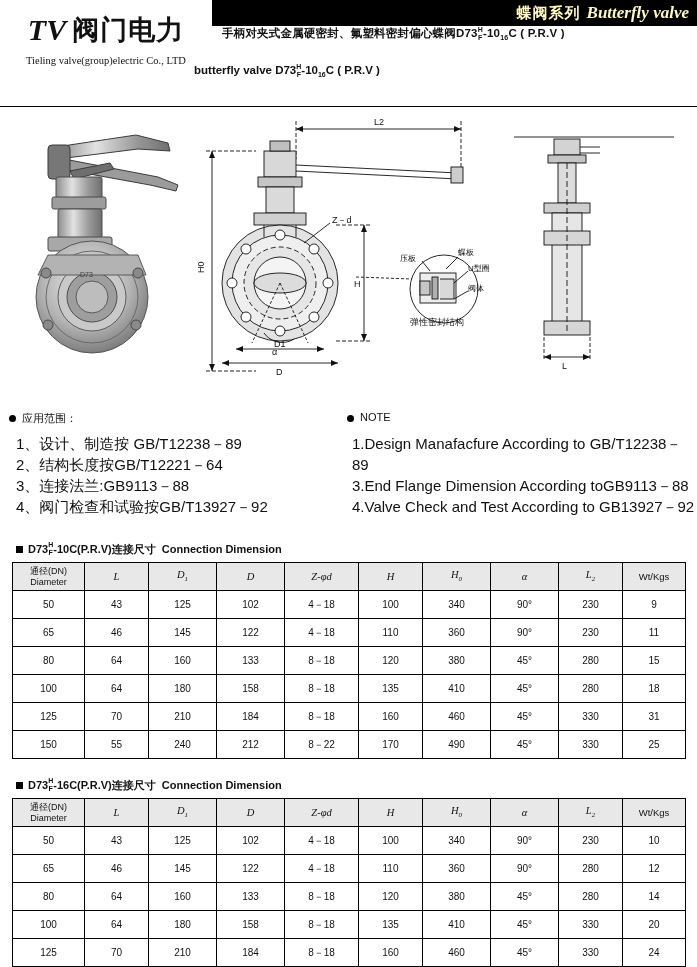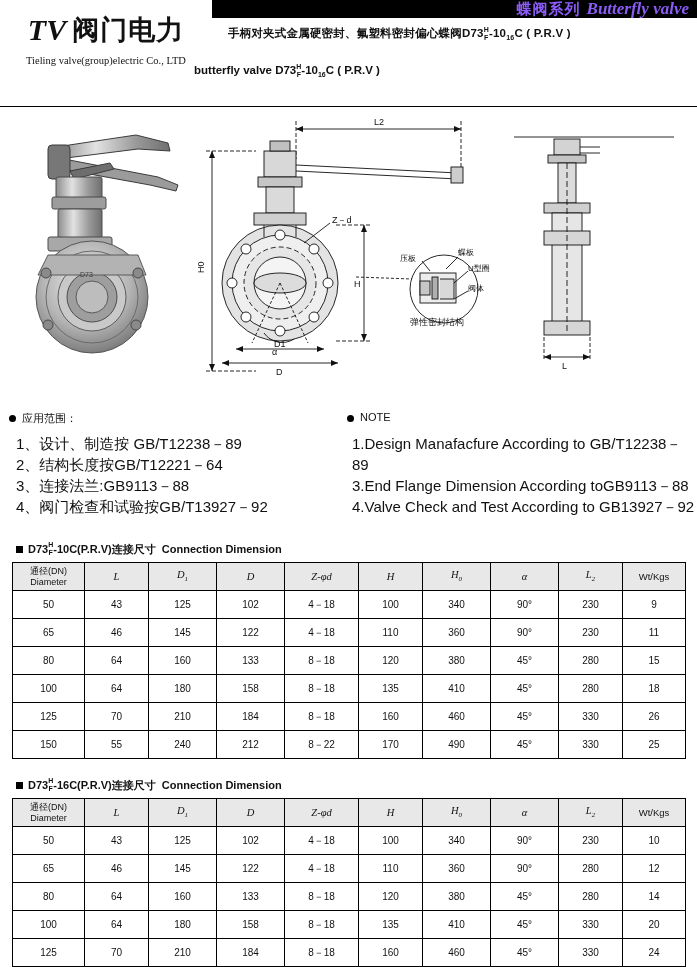--- a/index.html
+++ b/index.html
@@ -20,23 +20,23 @@
   .header {
     position: relative;
     height: 106px;
     border-bottom: 1px solid #000;
   }
   .header-title-bar {
     position: absolute;
     left: 212px;
     top: 0;
     right: 0;
-    height: 18px;
+    height: 26px;
     background: #000;
-    color: #8b5cf6;
+    color: #fef9c3;
     display: flex;
     align-items: center;
     justify-content: flex-end;
     padding-right: 8px;
     box-sizing: border-box;
   }
   .header-title-cn {
     font-size: 15px;
     font-weight: bold;
     letter-spacing: 1px;
@@ -82,21 +82,20 @@
     font-family: "Liberation Serif", serif;
     text-align: center;
   }
   .header-sub-cn {
     position: absolute;
     left: 222px;
     top: 26px;
     font-size: 11.5px;
     font-weight: bold;
     letter-spacing: .2px;
-    margin-left: 6px;
   }
   .header-sub-en {
     position: absolute;
     left: 194px;
     top: 62px;
     right: 6px;
     font-size: 11.5px;
     font-weight: bold;
     line-height: 17px;
   }
@@ -508,21 +507,21 @@
       <tr>
         <td>125</td>
         <td>70</td>
         <td>210</td>
         <td>184</td>
         <td>8－18</td>
         <td>160</td>
         <td>460</td>
         <td>45°</td>
         <td>330</td>
-        <td>26</td>
+        <td>31</td>
       </tr>
       <tr>
         <td>150</td>
         <td>55</td>
         <td>240</td>
         <td>212</td>
         <td>8－22</td>
         <td>170</td>
         <td>490</td>
         <td>45°</td>

